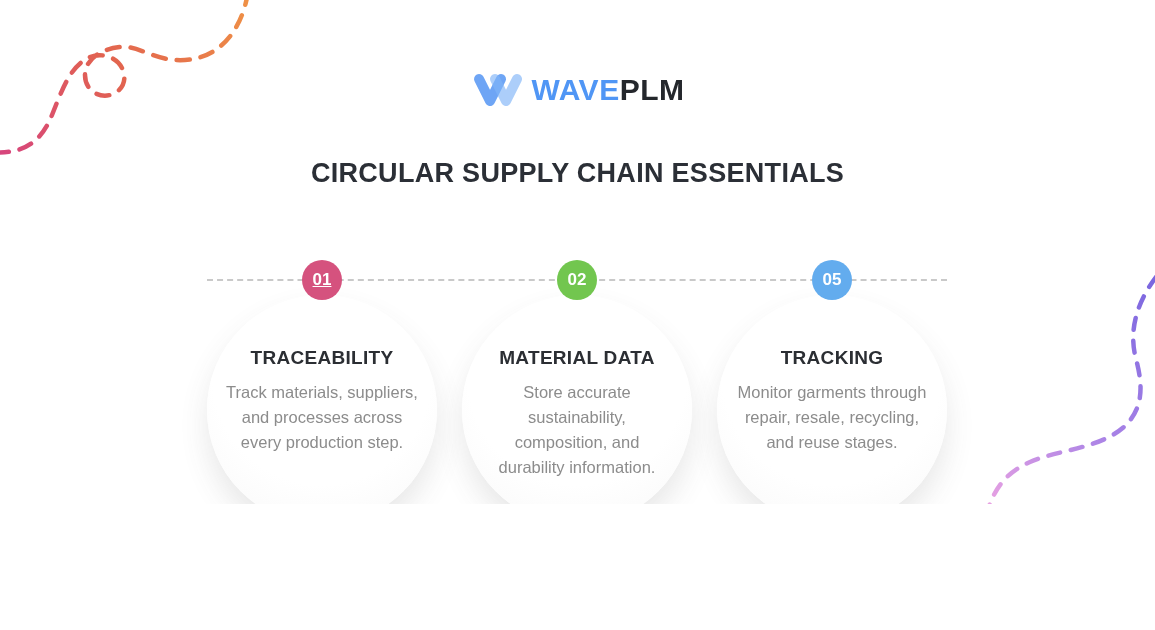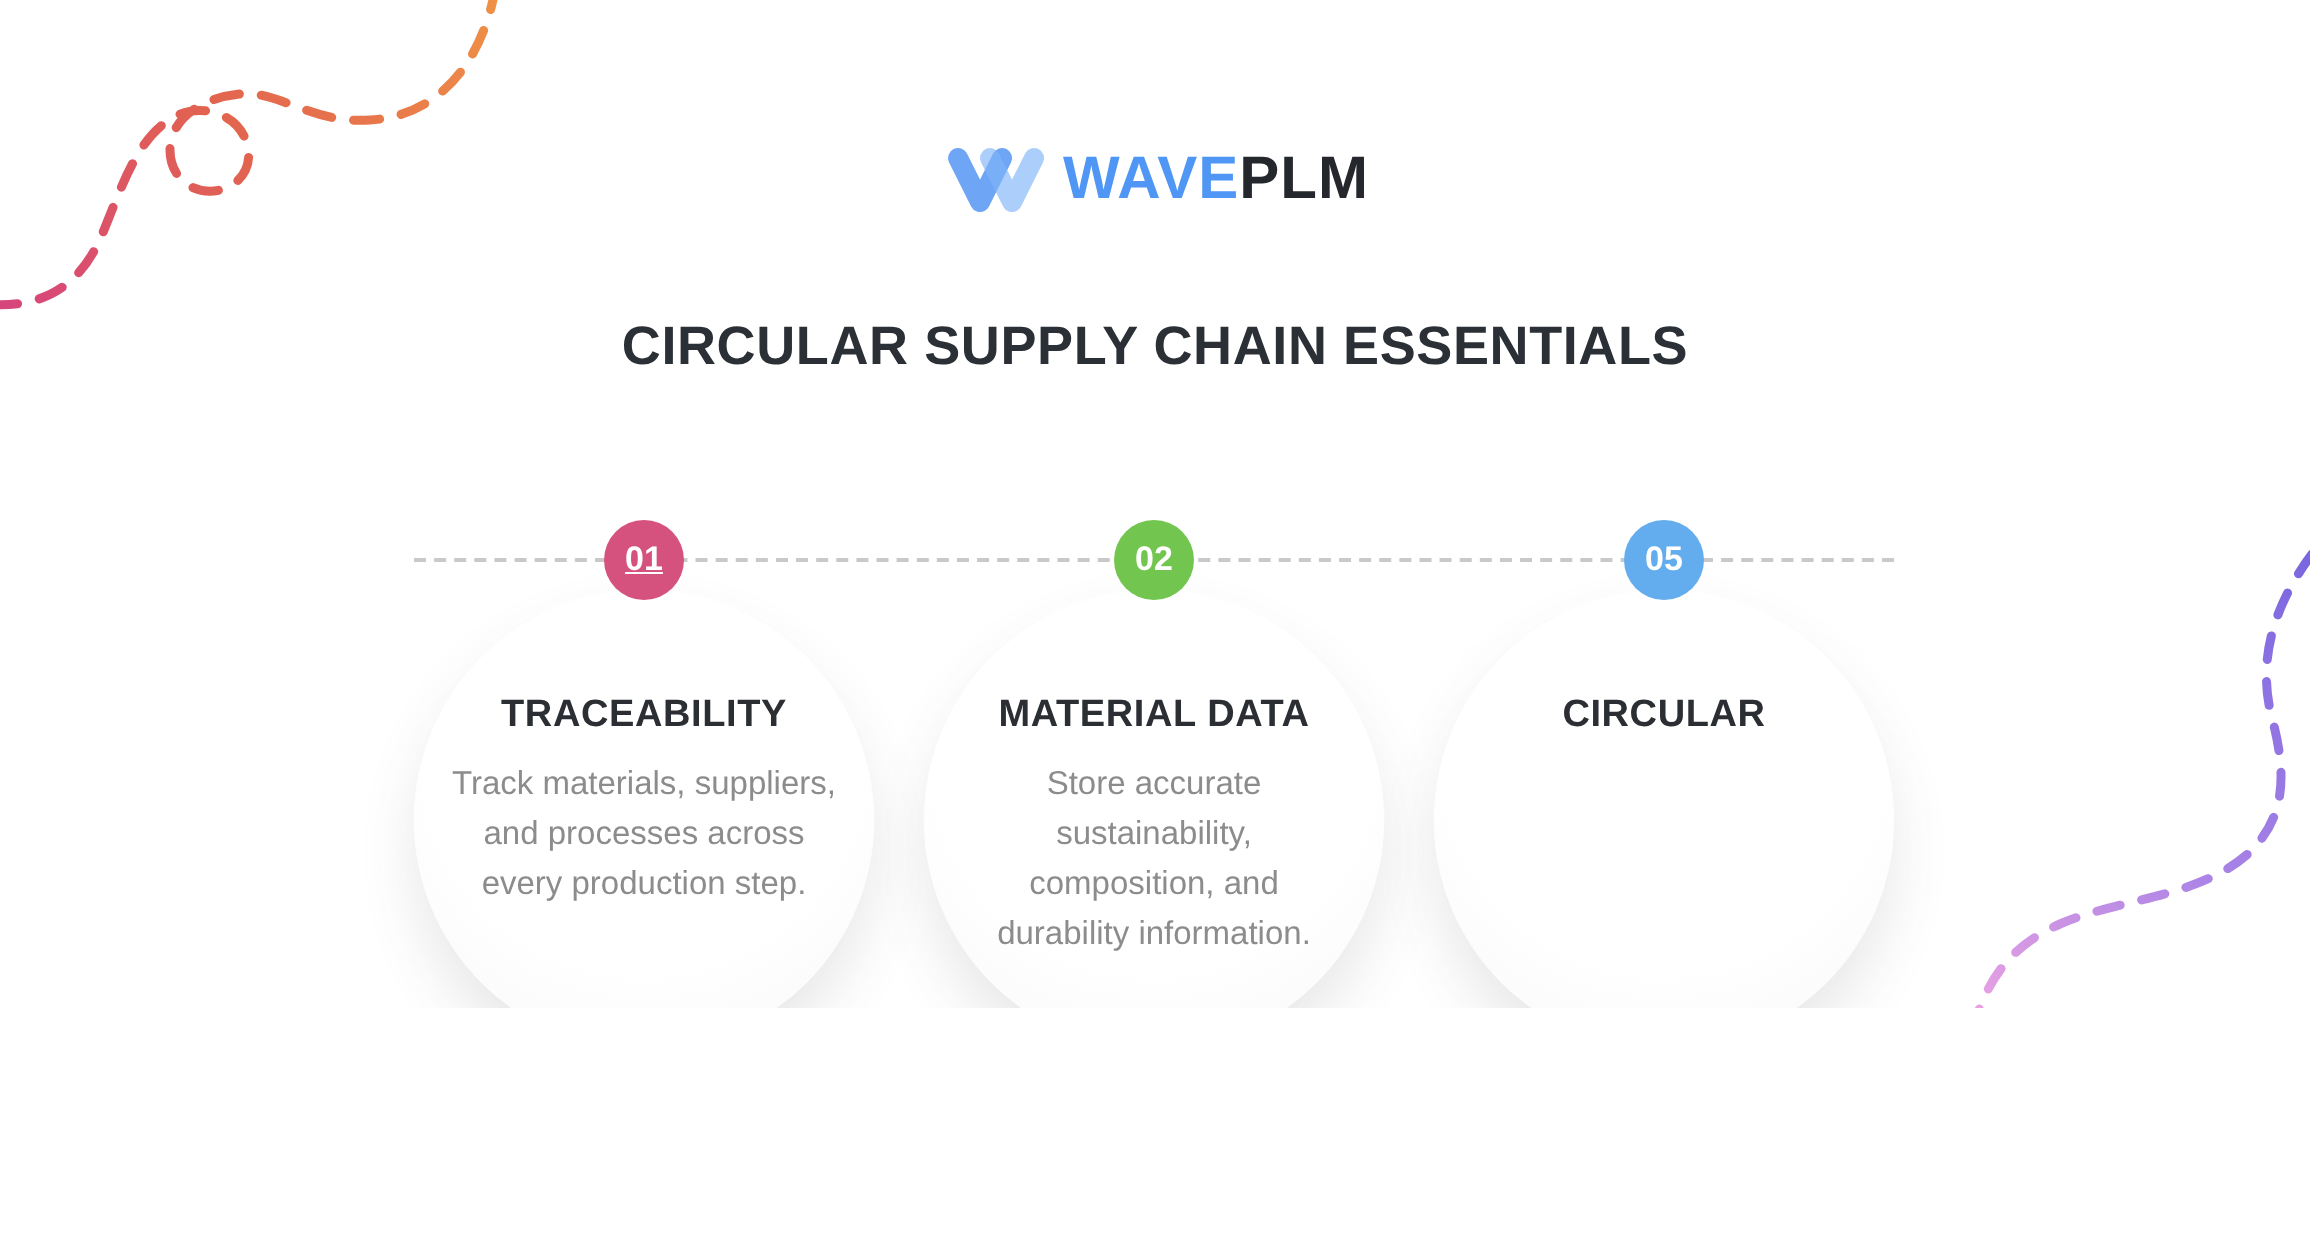--- a/index.html
+++ b/index.html
@@ -184,16 +184,17 @@
 
   <div class="step-circle circle-2">
     <div class="step-heading">MATERIAL DATA</div>
     <div class="step-desc">Store accurate sustainability, composition, and durability information.</div>
   </div>
   <div class="step-circle circle-1">
     <div class="step-heading">TRACEABILITY</div>
     <div class="step-desc">Track materials, suppliers, and processes across every production step.</div>
   </div>
   <div class="step-circle circle-3">
-    <div class="step-heading">CIRCULAR</div>
+    <div class="step-heading">TRACKING</div>
+    <div class="step-desc">Monitor garments through repair, resale, recycling, and reuse stages.</div>
   </div>
 
 </div>
 
 </body></html>

